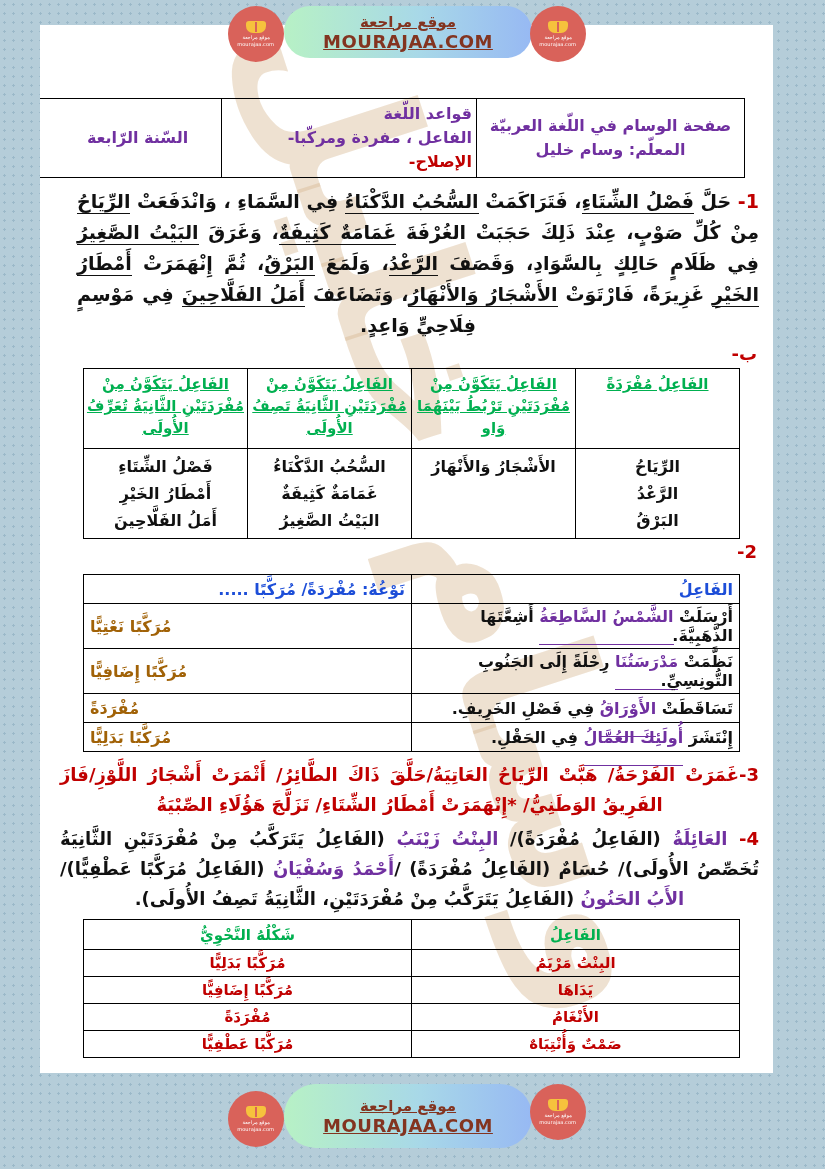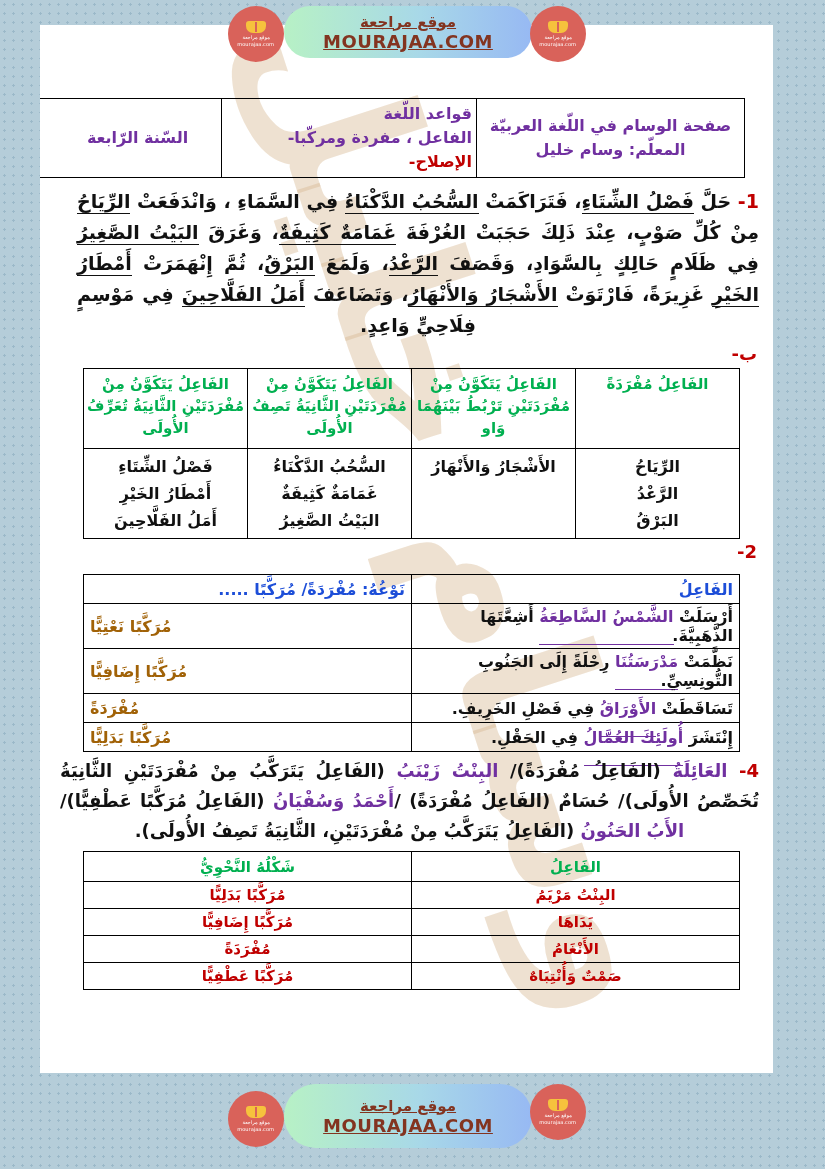--- a/index.html
+++ b/index.html
@@ -64,21 +64,21 @@
     margin:8px 14px 0 37px; font-size:19px; font-weight:bold; line-height:31px;
     text-align:justify; text-align-last:center; color:#111;
   }
   .num { color:#C00000; font-weight:bold; }
   .u { border-bottom:1.5px solid #111; padding-bottom:1px; }
   .label-line { margin:2px 16px 0 0; text-align:right; font-size:18px; font-weight:bold; color:#C00000; }
 
   
   .t1 { margin:4px 33px 0 0; width:657px; table-layout:fixed; }
   .t1 td { border:1px solid #000; text-align:center; vertical-align:top; padding:4px 2px; }
-  .t1 .h td, .t1 td.h { color:#00B050; font-weight:bold; font-size:15px; line-height:22px; height:80px; }
+  .t1 .h td, .t1 td.h { color:#00B050; font-weight:bold; font-size:15px; line-height:22px; height:80px;text-decoration:underline; }
   .t1 .b td { color:#111; font-weight:bold; font-size:16px; line-height:27px; height:84px; }
 
   
   .t2 { margin:12px 33px 0 0; width:657px; table-layout:fixed; }
   .t2 td { border:1px solid #000; font-weight:bold; font-size:16px; padding:3px 6px; height:29px; vertical-align:middle; }
   .t2 .fa { text-align:right; color:#111; }
   .t2 .ty { text-align:left; color:#a16207; }
   .t2 .hcell { color:#1d4ed8; }
   .pu { color:#7030A0; }
   .pu-u { color:#7030A0; border-bottom:1.5px solid #7030A0; padding-bottom:18px; }
@@ -192,20 +192,21 @@
         <td class="fa"><span>تَسَاقَطَتْ </span><span class="pu-u">الأَوْرَاقُ</span><span> فِي فَصْلِ الخَرِيفِ.</span></td>
         <td class="ty">مُفْرَدَةً</td>
       </tr>
       <tr>
         <td class="fa"><span>إِنْتَشَرَ </span><span class="pu-u">أُولَئِكَ العُمَّالُ</span><span> فِي الحَقْلِ.</span></td>
         <td class="ty">مُرَكَّبًا بَدَلِيًّا</td>
       </tr>
     </tbody>
       </table>
 
+    <p class="q3"><span class="num">3-</span><span>غَمَرَتْ الفَرْحَةُ/ هَبَّتْ الرِّيَاحُ العَاتِيَةُ/حَلَّقَ ذَاكَ الطَّائِرُ/ أَثْمَرَتْ أَشْجَارُ اللَّوْزِ/فَازَ الفَرِيقُ الوَطَنِيُّ/ *إِنْهَمَرَتْ أَمْطَارُ الشِّتَاءِ/ تَزَلَّجَ هَؤُلَاءِ الصِّبْيَةُ</span></p>
 
     <p class="q4"><span class="num">4-</span><span class="pu"> العَائِلَةُ </span><span>(الفَاعِلُ مُفْرَدَةً)/ </span><span class="pu">البِنْتُ زَيْنَبُ </span><span>(الفَاعِلُ يَتَرَكَّبُ مِنْ مُفْرَدَتَيْنِ الثَّانِيَةُ تُخَصِّصُ الأُولَى)/ </span><span>حُسَامٌ (الفَاعِلُ مُفْرَدَةً) /</span><span class="pu">أَحْمَدُ وَسُفْيَانُ </span><span> (الفَاعِلُ مُرَكَّبًا عَطْفِيًّا)/ </span><span class="pu">الأَبُ الحَنُونُ </span><span>(الفَاعِلُ يَتَرَكَّبُ مِنْ مُفْرَدَتَيْنِ، الثَّانِيَةُ تَصِفُ الأُولَى).</span></p>
 
 
     <table class="t3">
       <tbody>
           <tr class="h">
         <td>الفَاعِلُ</td>
         <td>شَكْلُهُ النَّحْوِيُّ</td>
       </tr>

